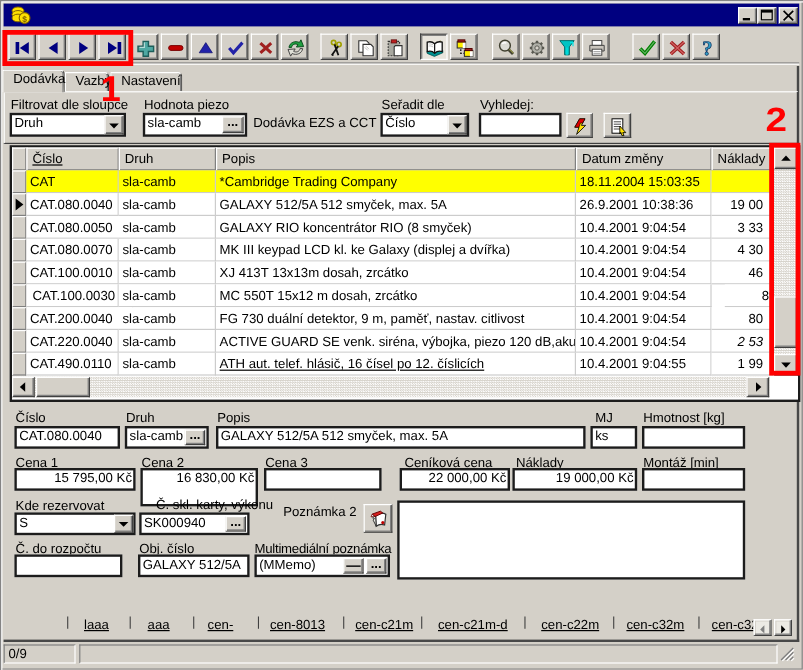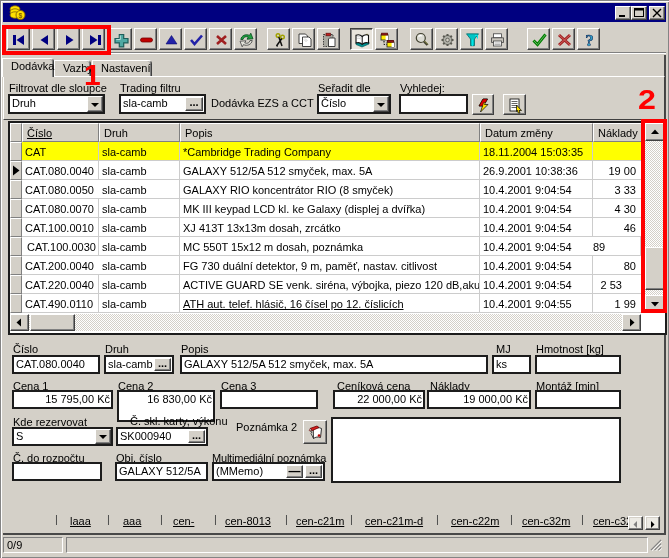--- a/index.html
+++ b/index.html
@@ -239,21 +239,21 @@
   </div>
   <div id="filterbar">
     <div class="panel-raised abs" style="left:3px;top:76px;width:662px;height:44px"></div>
     <div class="lbl" style="left:9px;top:82px">Filtrovat dle sloupce</div>
     <div class="edit" style="left:8px;top:94px;width:97px;height:20px">
         <span class="v">Druh</span>
       <div class="combo-btn">
           <span class="arrow-down" style="left:3px;top:6px"></span>
         </div>
     </div>
-    <div class="lbl" style="left:120px;top:82px">Trading filtru</div>
+    <div class="lbl" style="left:120px;top:82px">Hodnota piezo</div>
     <div class="edit" style="left:119px;top:94px;width:87px;height:20px">
         <span class="v">sla-camb</span>
       <div class="dots-btn" style="right:1px;top:1px;width:18px;height:14px">...</div>
     </div>
     <div class="lbl" style="left:211px;top:97px">Dodávka EZS a CCT</div>
     <div class="lbl" style="left:318px;top:82px">Seřadit dle</div>
     <div class="edit" style="left:317px;top:94px;width:74px;height:20px">
         <span class="v">Číslo</span>
       <div class="combo-btn">
           <span class="arrow-down" style="left:3px;top:6px"></span>
@@ -311,35 +311,35 @@
     <div class="gcell" style="left:593px;top:199px;width:51px;text-align:right;padding-right:7px;">4 30</div>
     <div class="ind" style="left:10px;top:218px;height:19px"></div>
     <div class="gcell" style="left:22px;top:218px;width:77px;">CAT.100.0010</div>
     <div class="gcell" style="left:99px;top:218px;width:81px;">sla-camb</div>
     <div class="gcell" style="left:180px;top:218px;width:300px;">XJ 413T 13x13m dosah, zrcátko</div>
     <div class="gcell" style="left:480px;top:218px;width:113px;">10.4.2001 9:04:54</div>
     <div class="gcell" style="left:593px;top:218px;width:51px;text-align:right;padding-right:7px;">46</div>
     <div class="ind" style="left:10px;top:237px;height:19px"></div>
     <div class="gcell" style="left:22px;top:237px;width:77px;text-align:center;">CAT.100.0030</div>
     <div class="gcell" style="left:99px;top:237px;width:81px;">sla-camb</div>
-    <div class="gcell" style="left:180px;top:237px;width:300px;">MC 550T 15x12 m dosah, poznámka</div>
+    <div class="gcell" style="left:180px;top:237px;width:300px;">MC 550T 15x12 m dosah, zrcátko</div>
     <div class="gcell" style="left:480px;top:237px;width:113px;">10.4.2001 9:04:54</div>
-    <div class="gcell" style="left:590px;top:237px;width:51px;padding-right:7px;">89</div>
+    <div class="gcell" style="left:604px;top:237px;width:51px;text-align:right;padding-right:7px;">89</div>
     <div class="ind" style="left:10px;top:256px;height:19px"></div>
     <div class="gcell" style="left:22px;top:256px;width:89px;">CAT.200.0040</div>
     <div class="gcell" style="left:99px;top:256px;width:81px;">sla-camb</div>
     <div class="gcell" style="left:180px;top:256px;width:300px;">FG 730 duální detektor, 9 m, paměť, nastav. citlivost</div>
     <div class="gcell" style="left:480px;top:256px;width:113px;">10.4.2001 9:04:54</div>
     <div class="gcell" style="left:593px;top:256px;width:51px;text-align:right;padding-right:7px;">80</div>
     <div class="ind" style="left:10px;top:275px;height:19px"></div>
     <div class="gcell" style="left:22px;top:275px;width:77px;">CAT.220.0040</div>
     <div class="gcell" style="left:99px;top:275px;width:81px;">sla-camb</div>
     <div class="gcell" style="left:180px;top:275px;width:300px;">ACTIVE GUARD SE venk. siréna, výbojka, piezo 120 dB,aku</div>
     <div class="gcell" style="left:480px;top:275px;width:113px;">10.4.2001 9:04:54</div>
-    <div class="gcell" style="left:593px;top:275px;width:51px;text-align:right;padding-right:21px;">2 53</div>
+    <div class="gcell" style="left:593px;top:275px;width:51px;text-align:right;padding-right:7px;font-style:italic;">2 53</div>
     <div class="ind" style="left:10px;top:294px;height:19px"></div>
     <div class="gcell" style="left:22px;top:294px;width:77px;">CAT.490.0110</div>
     <div class="gcell" style="left:99px;top:294px;width:81px;">sla-camb</div>
     <div class="gcell" style="left:180px;top:294px;width:300px;text-decoration:underline;">ATH aut. telef. hlásič, 16 čísel po 12. číslicích</div>
     <div class="gcell" style="left:480px;top:294px;width:113px;">10.4.2001 9:04:55</div>
     <div class="gcell" style="left:593px;top:294px;width:51px;text-align:right;padding-right:7px;">1 99</div>
 
     <div class="abs strack" style="left:10px;top:314px;width:631px;height:17px"></div>
     <div class="sbtn" style="left:10px;top:314px;width:19px;height:17px">
       <svg width="17" height="15" viewBox="0 0 17 15">

